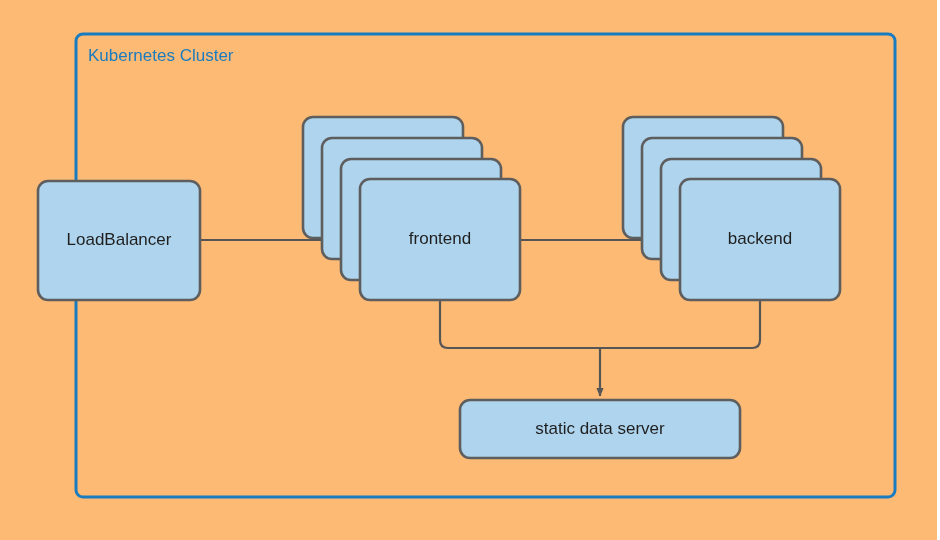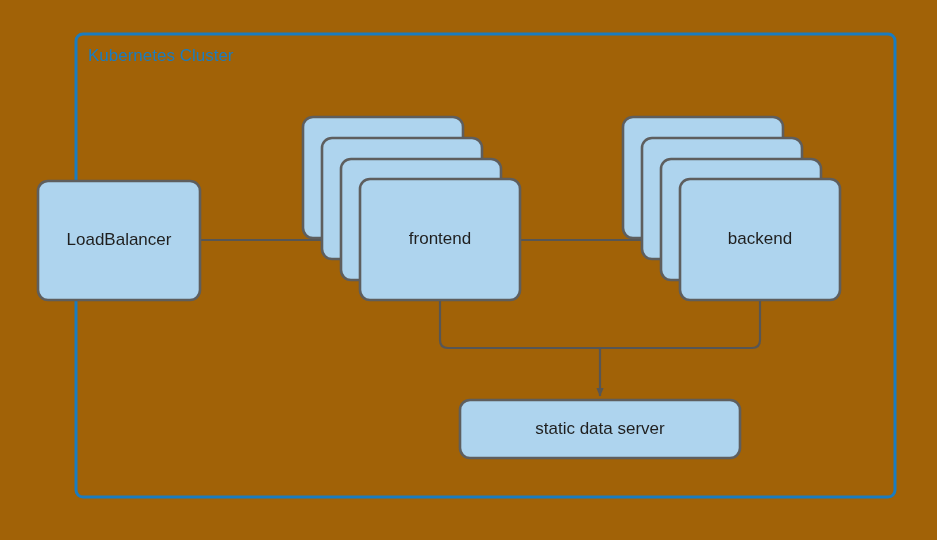--- a/index.html
+++ b/index.html
@@ -10,21 +10,21 @@
   body {
     width: 940px;
     height: 540px;
     font-family: "Liberation Sans", sans-serif;
     overflow: hidden;
   }
   #canvas {
     position: relative;
     width: 937px;
     height: 540px;
-    background: #a16207;
+    background: #fdba74;
   }
   svg.layer {
     position: absolute;
     left: 0;
     top: 0;
     width: 940px;
     height: 540px;
   }
   .node-label {
     font-family: "Liberation Sans", sans-serif;

